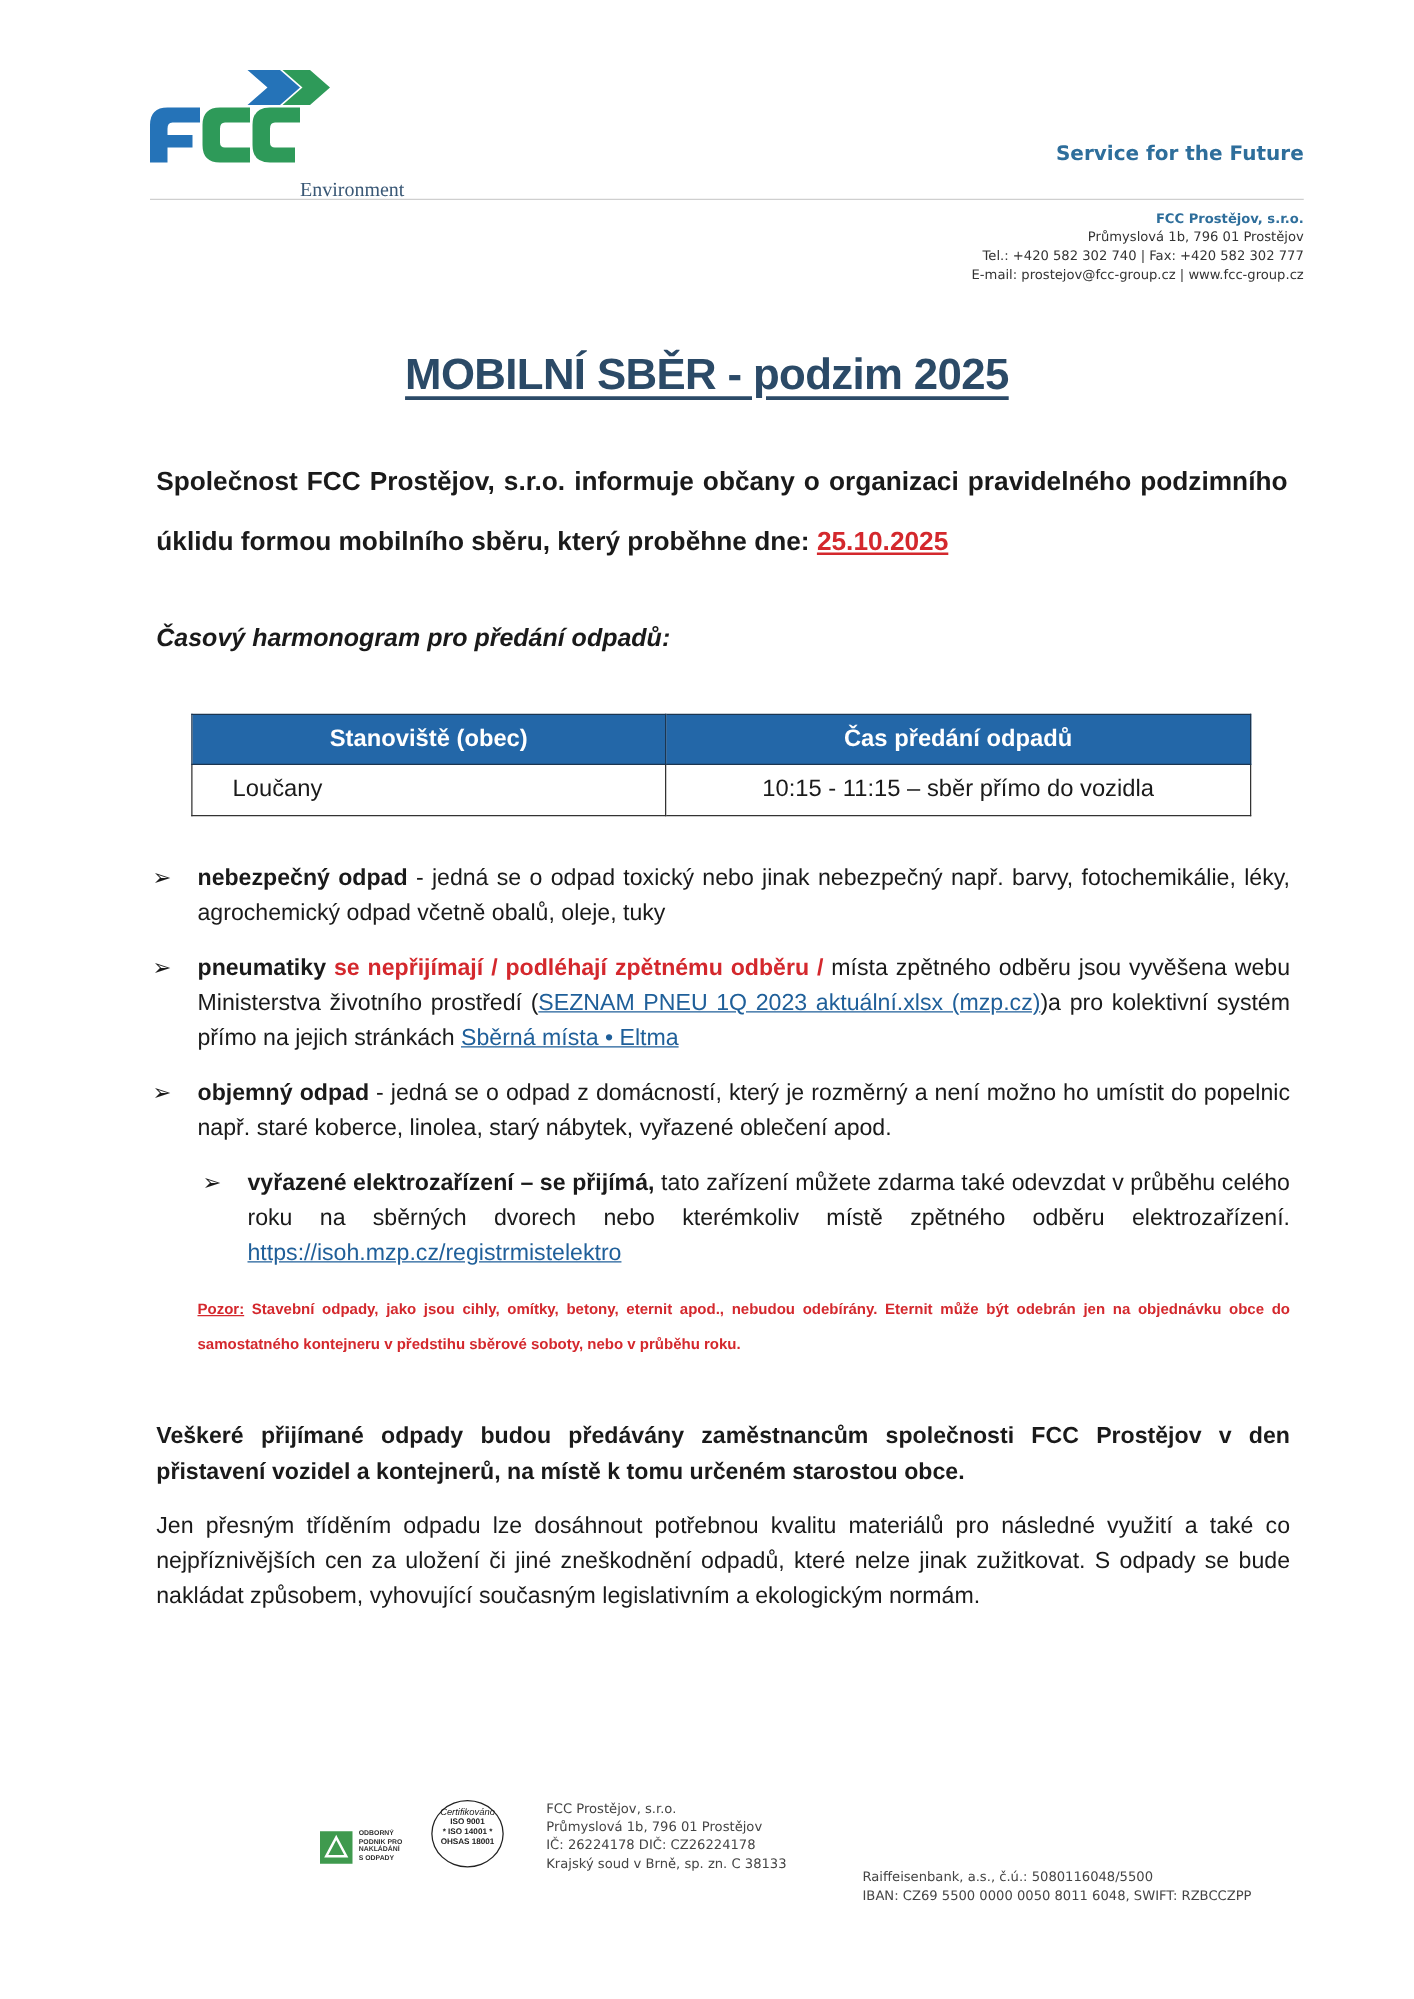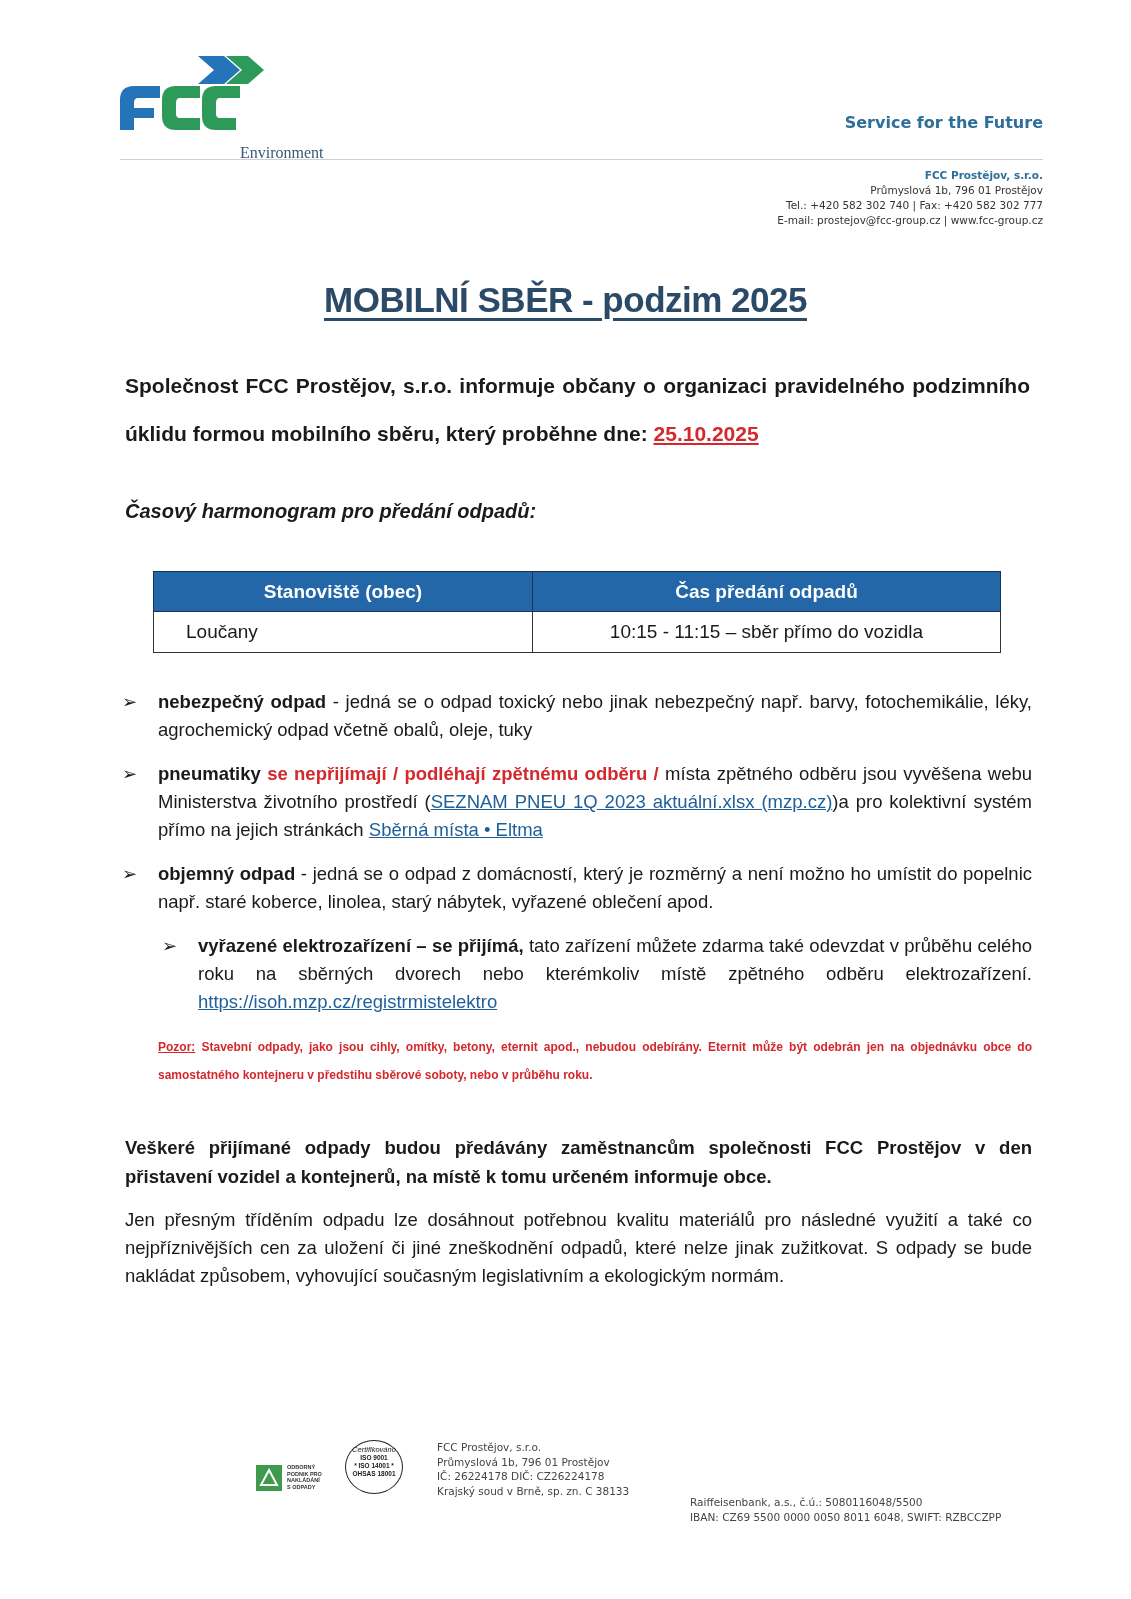--- a/index.html
+++ b/index.html
@@ -126,21 +126,21 @@
   <div class="bullet sub">
     <span class="arrow">➢</span>
     <b>vyřazené elektrozařízení – se přijímá,</b><span> tato zařízení můžete zdarma také odevzdat v průběhu celého roku na sběrných dvorech nebo kterémkoliv místě zpětného odběru elektrozařízení. </span><a class="link">https://isoh.mzp.cz/registrmistelektro</a>
   </div>
 </div>
 
 <div class="warning">
   <span class="label">Pozor:</span><span> Stavební odpady, jako jsou cihly, omítky, betony, eternit apod., nebudou odebírány. Eternit může být odebrán jen na objednávku obce do samostatného kontejneru v předstihu sběrové soboty, nebo v průběhu roku.</span>
 </div>
 
-<div class="closing">Veškeré přijímané odpady budou předávány zaměstnancům společnosti FCC Prostějov v den přistavení vozidel a kontejnerů, na místě k tomu určeném informuje obce.</div>
+<div class="closing">Veškeré přijímané odpady budou předávány zaměstnancům společnosti FCC Prostějov v den přistavení vozidel a kontejnerů, na místě k tomu určeném starostou obce.</div>
 <div class="final">Jen přesným tříděním odpadu lze dosáhnout potřebnou kvalitu materiálů pro následné využití a také co nejpříznivějších cen za uložení či jiné zneškodnění odpadů, které nelze jinak zužitkovat. S odpady se bude nakládat způsobem, vyhovující současným legislativním a ekologickým normám.</div>
 
 <div class="footer-badge">
   <svg width="26" height="26" viewBox="0 0 26 26">
       <polygon points="13,5 21,20 5,20" fill="none" stroke="#fff" stroke-width="2"></polygon>
     </svg>
 </div>
 <div class="footer-badge-text">
   <div>ODBORNÝ</div>
   <div>PODNIK PRO</div>

